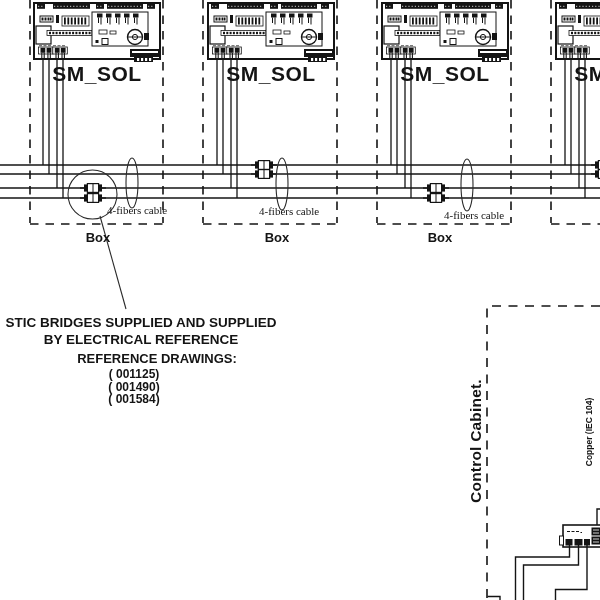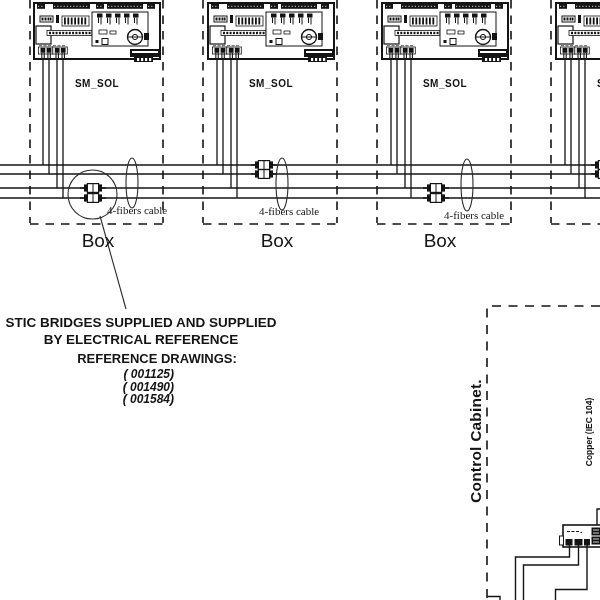--- a/index.html
+++ b/index.html
@@ -2,28 +2,28 @@
 <html><head>
 <meta charset="utf-8">
 <style>
   html,body{margin:0;padding:0;}
   body{
     width:600px;height:600px;position:relative;overflow:hidden;
     background:#ffffff;color:#141414;
     font-family:"Liberation Sans", sans-serif;
   }
   .lbl{position:absolute;white-space:nowrap;color:#141414;}
-  .unit-label{font-weight:bold;font-size:10px;letter-spacing:.5px;transform:translateX(-50%);margin-top:16px;}
-  .box-label{font-weight:normal;font-size:19px;transform:translateX(-50%);}
+  .unit-label{font-weight:bold;font-size:21px;letter-spacing:.5px;transform:translateX(-50%);}
+  .box-label{font-weight:bold;font-size:13px;transform:translateX(-50%);}
   .cable-label{font-family:"Liberation Serif", serif;font-size:11px;}
   .note{position:absolute;left:0;top:315px;width:282px;font-weight:bold;text-align:center;}
   .note .l1{font-size:13.5px;line-height:16px;}
   .note .l2{font-size:13.5px;line-height:17px;}
   .note .l3{font-size:13px;line-height:15px;margin-top:3px;margin-left:32px;}
-  .note .refs{width:80px;margin:2px 0 0 94px;text-align:right;font-style:italic;}
+  .note .refs{width:80px;margin:2px 0 0 94px;text-align:center;}
   .note .refs div{font-size:12px;line-height:12.5px;}
   .vert{transform:translate(-50%,-50%) rotate(-90deg);transform-origin:center;}
   .cabinet-label{font-weight:bold;font-size:15.5px;letter-spacing:.2px;}
   .copper-label{font-size:8.5px;font-weight:bold;}
   svg{position:absolute;left:0;top:0;}
 </style>
 </head>
 <body>
 
 <svg width="600" height="600" viewBox="0 0 600 600">

